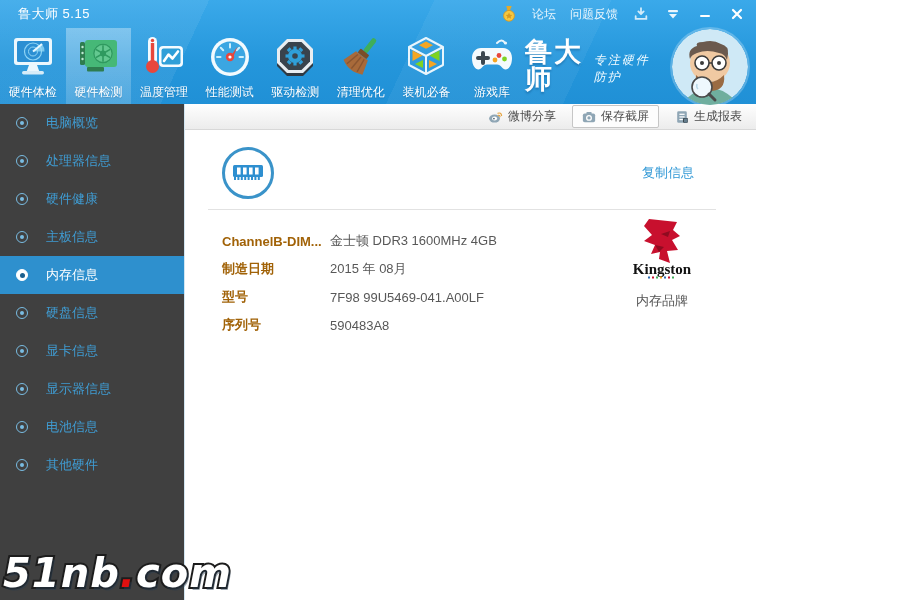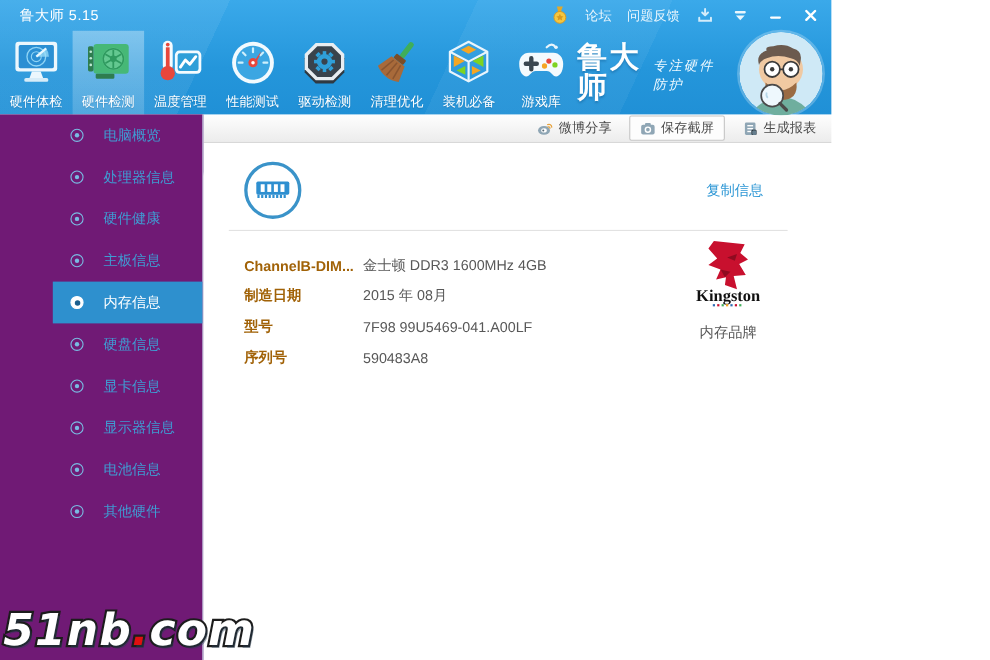--- a/index.html
+++ b/index.html
@@ -27,21 +27,21 @@
   .tool-item.active { background:linear-gradient(180deg, rgba(255,255,255,.34), rgba(255,255,255,.16)); }
   .tool-item .t-ico { width:48px; height:48px; }
   .tool-item .t-label { color:#fff; font-size:12px; margin-top:3px; text-shadow:0 1px 1px rgba(0,60,100,.25); white-space:nowrap; }
   .brand { margin-left:auto; margin-right:96px; display:flex; flex-direction:row; align-items:center; justify-content:center; }
   .brand .b-name { color:#fff; font-size:27px; font-weight:bold; letter-spacing:2px; text-shadow:0 2px 2px rgba(0,60,110,.3); line-height:1; }
   .brand .b-slogan { color:#f2fbff; font-size:12px; margin-top:6px; letter-spacing:2px; font-style:italic; }
   .avatar { position:absolute; right:8px; top:29px; width:76px; height:76px; border-radius:50%; overflow:hidden; z-index:4; box-shadow:0 0 0 2px rgba(255,255,255,.25); }
 
   
   .bodyrow { display:flex; height:496px; }
-  .sidebar { width:185px; background:#701a75; position:relative; flex:none; border-right:1px solid #d2e6f2;padding-left:48px; }
+  .sidebar { width:185px; background:#404040; position:relative; flex:none; border-right:1px solid #d2e6f2; }
   .side-item { height:38px; display:flex; align-items:center; padding-left:16px; cursor:pointer; }
   .side-item .radio { width:12px; height:12px; border:1px solid #79bce2; border-radius:50%; position:relative; flex:none; }
   .side-item .radio::after { content:""; position:absolute; left:3px; top:3px; width:4px; height:4px; border-radius:50%; background:#79bce2; }
   .side-item .s-label { margin-left:18px; font-size:13px; color:#3f9cd3; white-space:nowrap; }
   .side-item.active { background:#2e90ce; }
   .side-item.active .radio { background:#fff; border-color:#fff; }
   .side-item.active .radio::after { background:#1b5f8e; left:3px; top:3px; width:5px; height:5px;}
   .side-item.active .s-label { color:#fff; }
 
   .main { flex:1; display:flex; flex-direction:column; background:#fff; min-width:0;}

